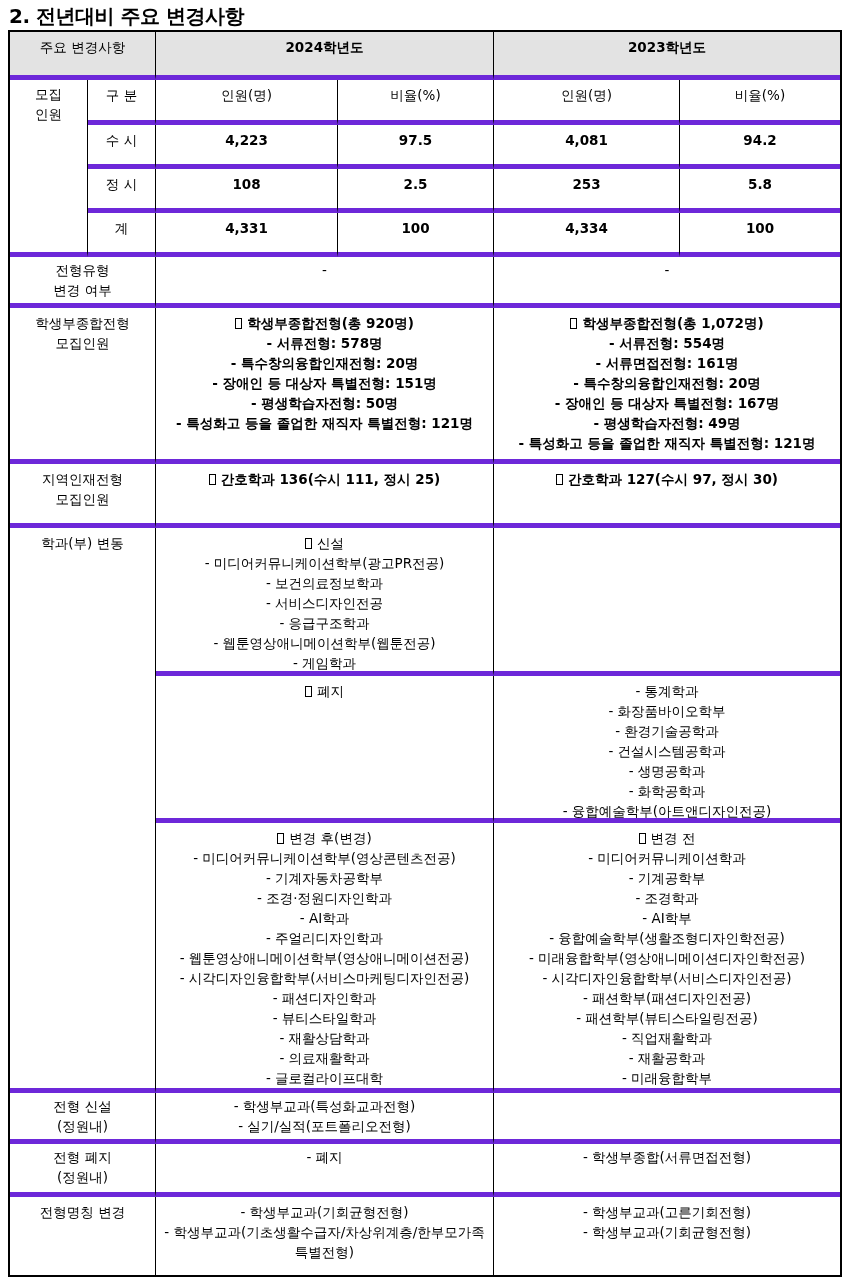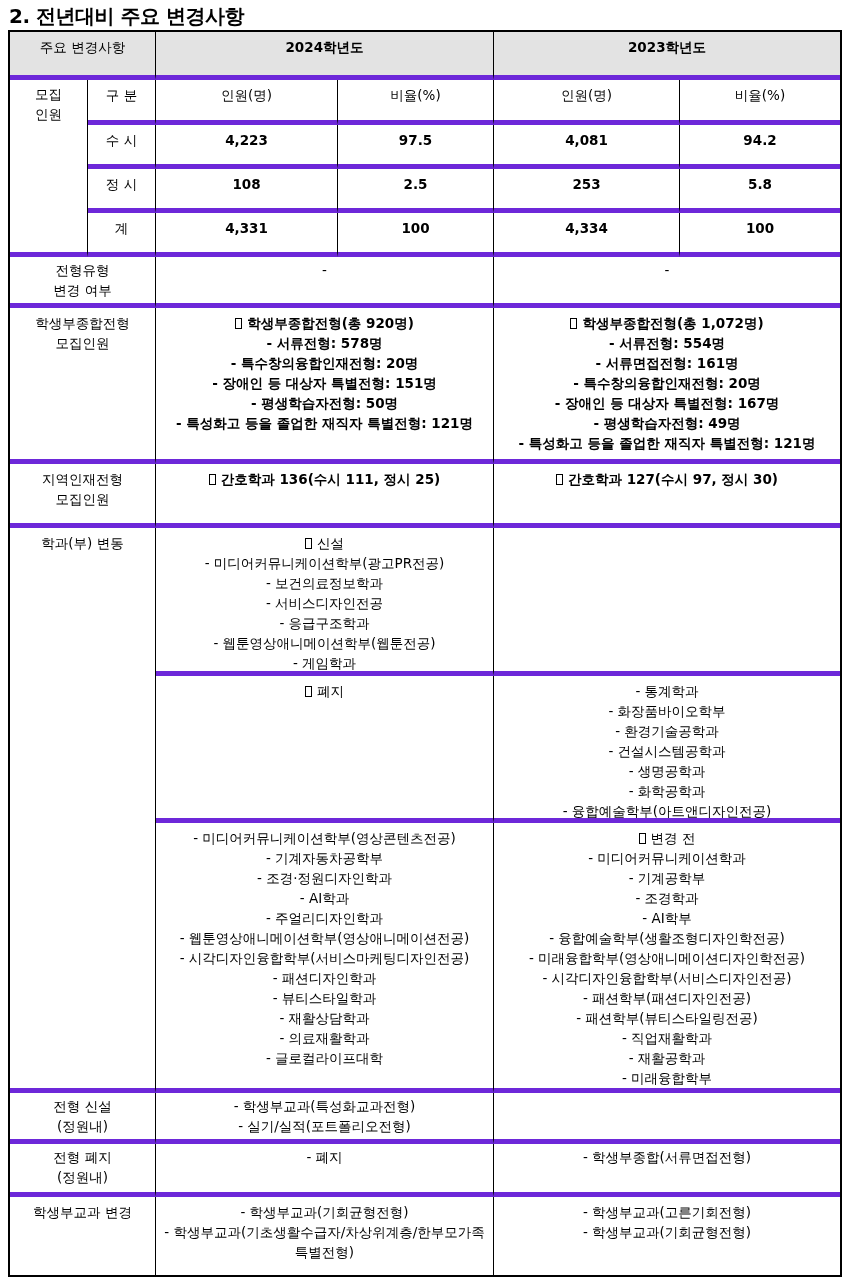--- a/index.html
+++ b/index.html
@@ -123,20 +123,21 @@
     <span class="ln">- 통계학과</span>
     <span class="ln">- 화장품바이오학부</span>
     <span class="ln">- 환경기술공학과</span>
     <span class="ln">- 건설시스템공학과</span>
     <span class="ln">- 생명공학과</span>
     <span class="ln">- 화학공학과</span>
     <span class="ln">- 융합예술학부(아트앤디자인전공)</span>
   </div>
 
   <div class="cell pad" style="left:146px;top:791px;width:338px;height:270px;padding-top:5px;">
+    <span class="ln"><span class="sq"></span><span>변경 후(변경)</span></span>
     <span class="ln">- 미디어커뮤니케이션학부(영상콘텐츠전공)</span>
     <span class="ln">- 기계자동차공학부</span>
     <span class="ln">- 조경·정원디자인학과</span>
     <span class="ln">- AI학과</span>
     <span class="ln">- 주얼리디자인학과</span>
     <span class="ln">- 웹툰영상애니메이션학부(영상애니메이션전공)</span>
     <span class="ln">- 시각디자인융합학부(서비스마케팅디자인전공)</span>
     <span class="ln">- 패션디자인학과</span>
     <span class="ln">- 뷰티스타일학과</span>
     <span class="ln">- 재활상담학과</span>
@@ -173,21 +174,21 @@
     <span class="ln">전형 폐지</span>
     <span class="ln">(정원내)</span>
   </div>
   <div class="cell pad" style="left:146px;top:1112px;width:338px;height:53px;padding-top:3px;">
     <span class="ln">- 폐지</span>
   </div>
   <div class="cell pad nr" style="left:484px;top:1112px;width:346px;height:53px;padding-top:3px;">
     <span class="ln">- 학생부종합(서류면접전형)</span>
   </div>
 
-  <div class="cell c nb" style="left:0;top:1165px;width:146px;height:78px;padding-top:5px;">학생부교과 변경</div>
+  <div class="cell c nb" style="left:0;top:1165px;width:146px;height:78px;padding-top:5px;">전형명칭 변경</div>
   <div class="cell pad nb" style="left:146px;top:1165px;width:338px;height:78px;padding-top:5px;">
     <span class="ln">- 학생부교과(기회균형전형)</span>
     <span class="wrap" style="display:block;">-  학생부교과(기초생활수급자/차상위계층/한부모가족 특별전형)</span>
   </div>
   <div class="cell pad nr nb" style="left:484px;top:1165px;width:346px;height:78px;padding-top:5px;">
     <span class="ln">- 학생부교과(고른기회전형)</span>
     <span class="ln">- 학생부교과(기회균형전형)</span>
   </div>
 </div>
 

